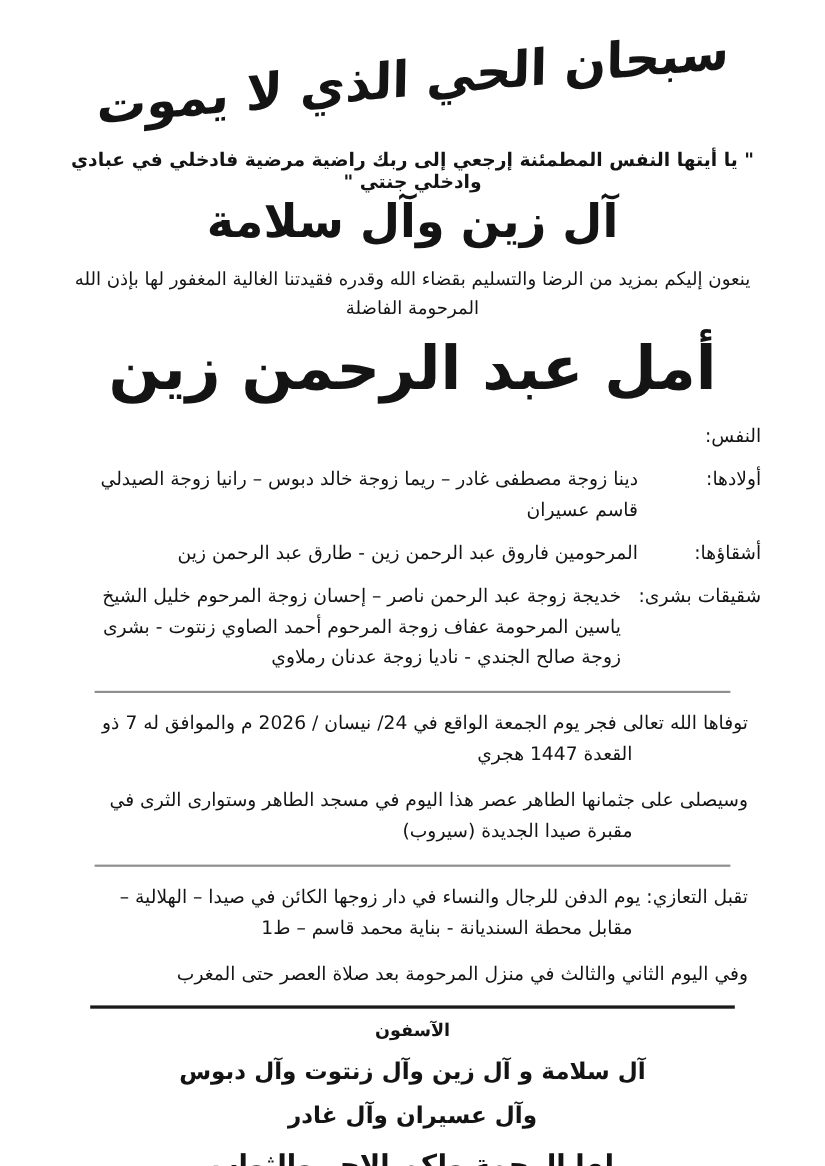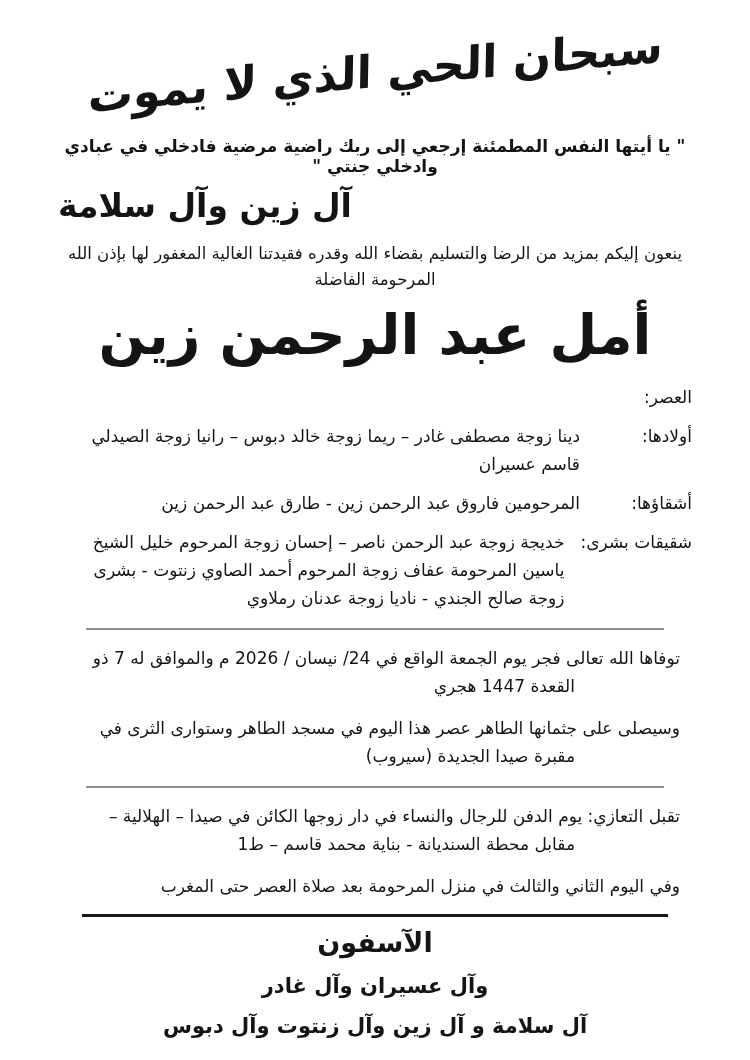--- a/index.html
+++ b/index.html
@@ -10,32 +10,32 @@
   }
   .calligraphy-wrap{
     height:128px;display:flex;align-items:center;justify-content:center;
     padding-top:14px;box-sizing:border-box;
   }
   .calligraphy{
     font-size:45px;font-weight:bold;letter-spacing:-2px;
     transform:rotate(-5deg) skewX(-6deg);white-space:nowrap;
   }
   .verse{text-align:center;font-weight:bold;font-size:17px;margin-top:8px;}
-  .families-title{text-align:left;font-weight:bold;font-size:33px;margin-top:10px;}
+  .families-title{text-align:center;font-weight:bold;font-size:42px;}
   .announce{text-align:center;font-size:16.5px;line-height:26px;margin-top:16px;padding:0 8px;}
   .deceased-name{text-align:center;font-weight:bold;font-size:55px;margin-top:10px;}
   .relations{margin-top:16px;font-size:17px;line-height:28px;}
   .rel-row{display:flex;margin-bottom:11px;}
   .rel-label{flex:0 0 auto;min-width:96px;padding-left:16px;white-space:nowrap;}
   .rel-value{flex:1;}
   .divider{border:none;border-top:2px solid #8f8f8f;width:578px;margin:16px auto 14px;}
   .divider-thick{border:none;border-top:3px solid #1a1a1a;width:586px;margin:10px auto 8px;}
   .para{font-size:17px;line-height:28px;padding-right:105px;text-indent:-105px;margin:14px 12px;}
   .mourners{text-align:center;font-weight:bold;}
-  .m-title{font-size:27px;margin-top:10px;}
+  .m-title{font-size:16px;margin-top:10px;}
   .m-line{font-size:21px;margin-top:16px;}
   .m-closing{font-size:25px;margin-top:18px;}
 </style>
 </head>
 <body>
 
 <div class="page">
 
   <div class="calligraphy-wrap">
     <div class="calligraphy">سبحان الحي الذي لا يموت</div>
@@ -47,21 +47,21 @@
 
   <div class="announce">
     <span>ينعون إليكم بمزيد من الرضا والتسليم بقضاء الله وقدره فقيدتنا الغالية المغفور لها بإذن الله</span><br>
     <span>المرحومة الفاضلة</span>
   </div>
 
   <div class="deceased-name">أمل عبد الرحمن زين</div>
 
   <div class="relations">
     <div class="rel-row">
-      <span class="rel-label">العصر:</span>
+      <span class="rel-label">النفس:</span>
     </div>
     <div class="rel-row">
       <span class="rel-label">أولادها:</span>
       <span class="rel-value">دينا زوجة مصطفى غادر – ريما زوجة خالد دبوس – رانيا زوجة الصيدلي قاسم عسيران</span>
     </div>
     <div class="rel-row">
       <span class="rel-label">أشقاؤها:</span>
       <span class="rel-value">المرحومين فاروق عبد الرحمن زين  - طارق عبد الرحمن زين</span>
     </div>
     <div class="rel-row">
@@ -77,18 +77,18 @@
 
   <hr class="divider">
 
   <div class="para">تقبل التعازي: يوم الدفن للرجال والنساء في دار زوجها الكائن في صيدا – الهلالية – مقابل محطة السنديانة  - بناية محمد قاسم – ط1</div>
   <div class="para">وفي اليوم الثاني والثالث في منزل المرحومة بعد صلاة العصر حتى المغرب</div>
 
   <hr class="divider-thick">
 
   <div class="mourners">
     <div class="m-title">الآسفون</div>
+    <div class="m-line">آل سلامة و آل زين وآل زنتوت وآل دبوس</div>
     <div class="m-line">وآل عسيران وآل غادر</div>
-    <div class="m-line">آل سلامة و آل زين وآل زنتوت وآل دبوس</div>
     <div class="m-closing">لها الرحمة ولكم  الاجر والثواب</div>
   </div>
 
 </div>
 
 </body></html>

